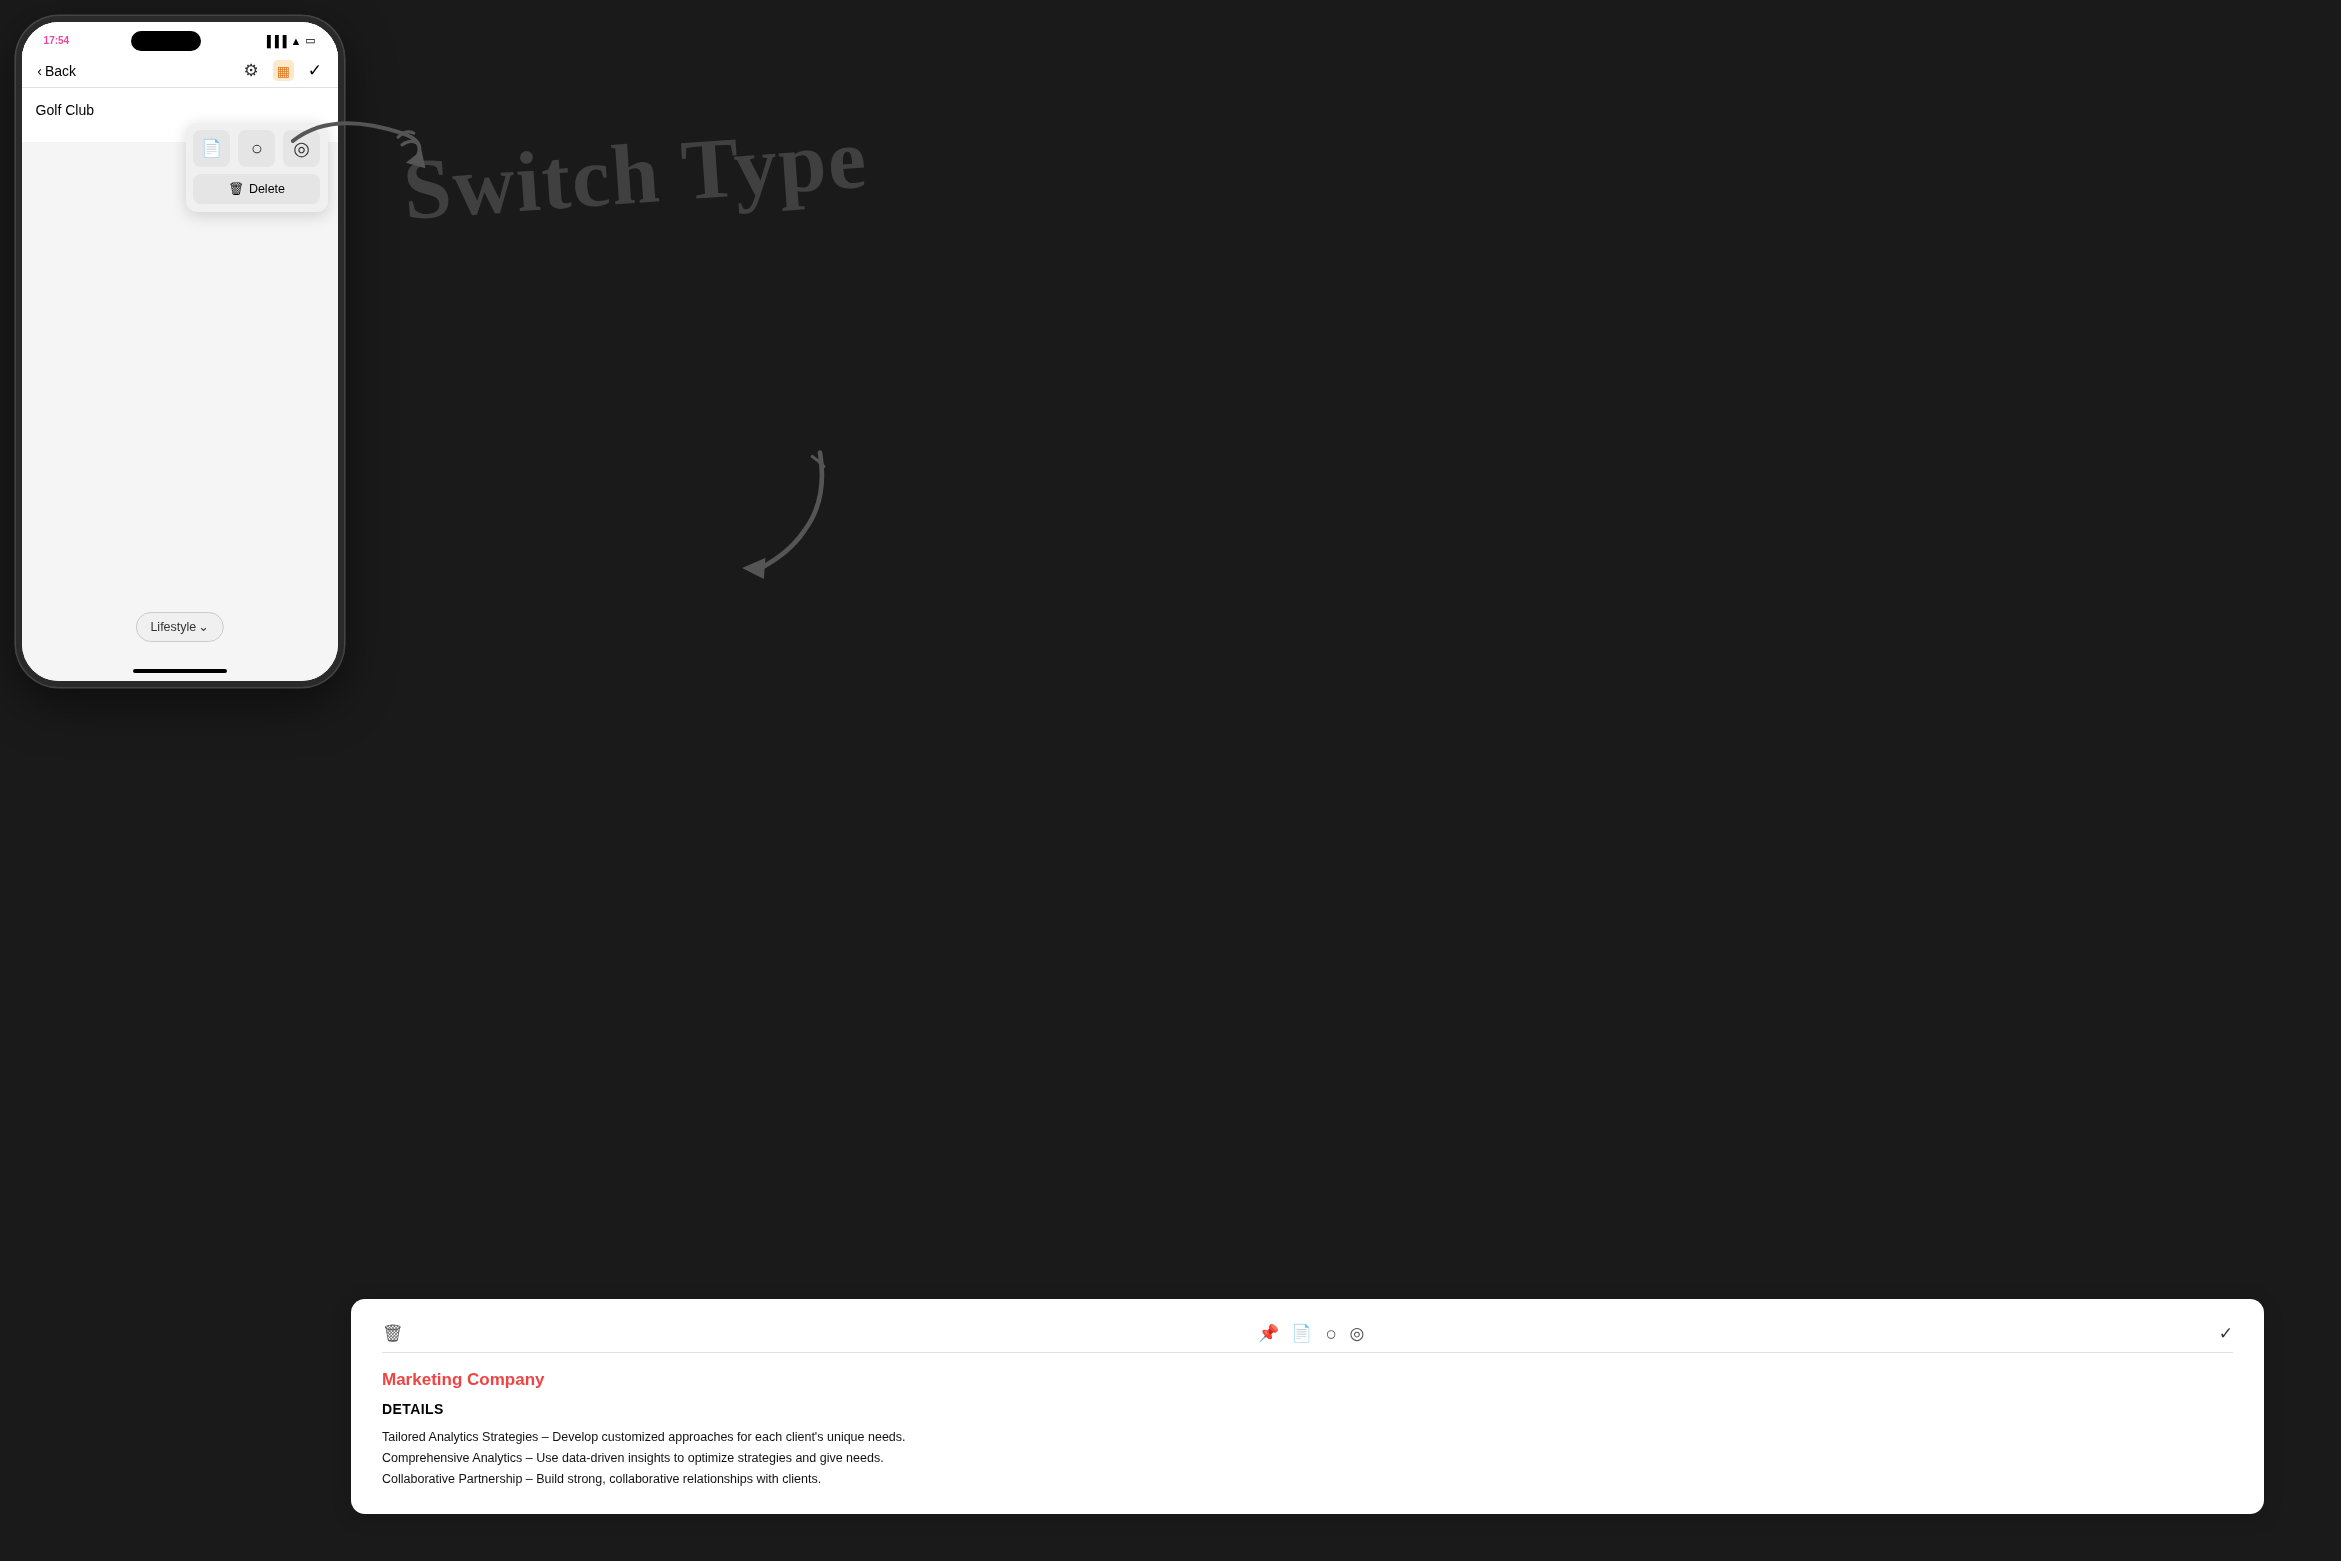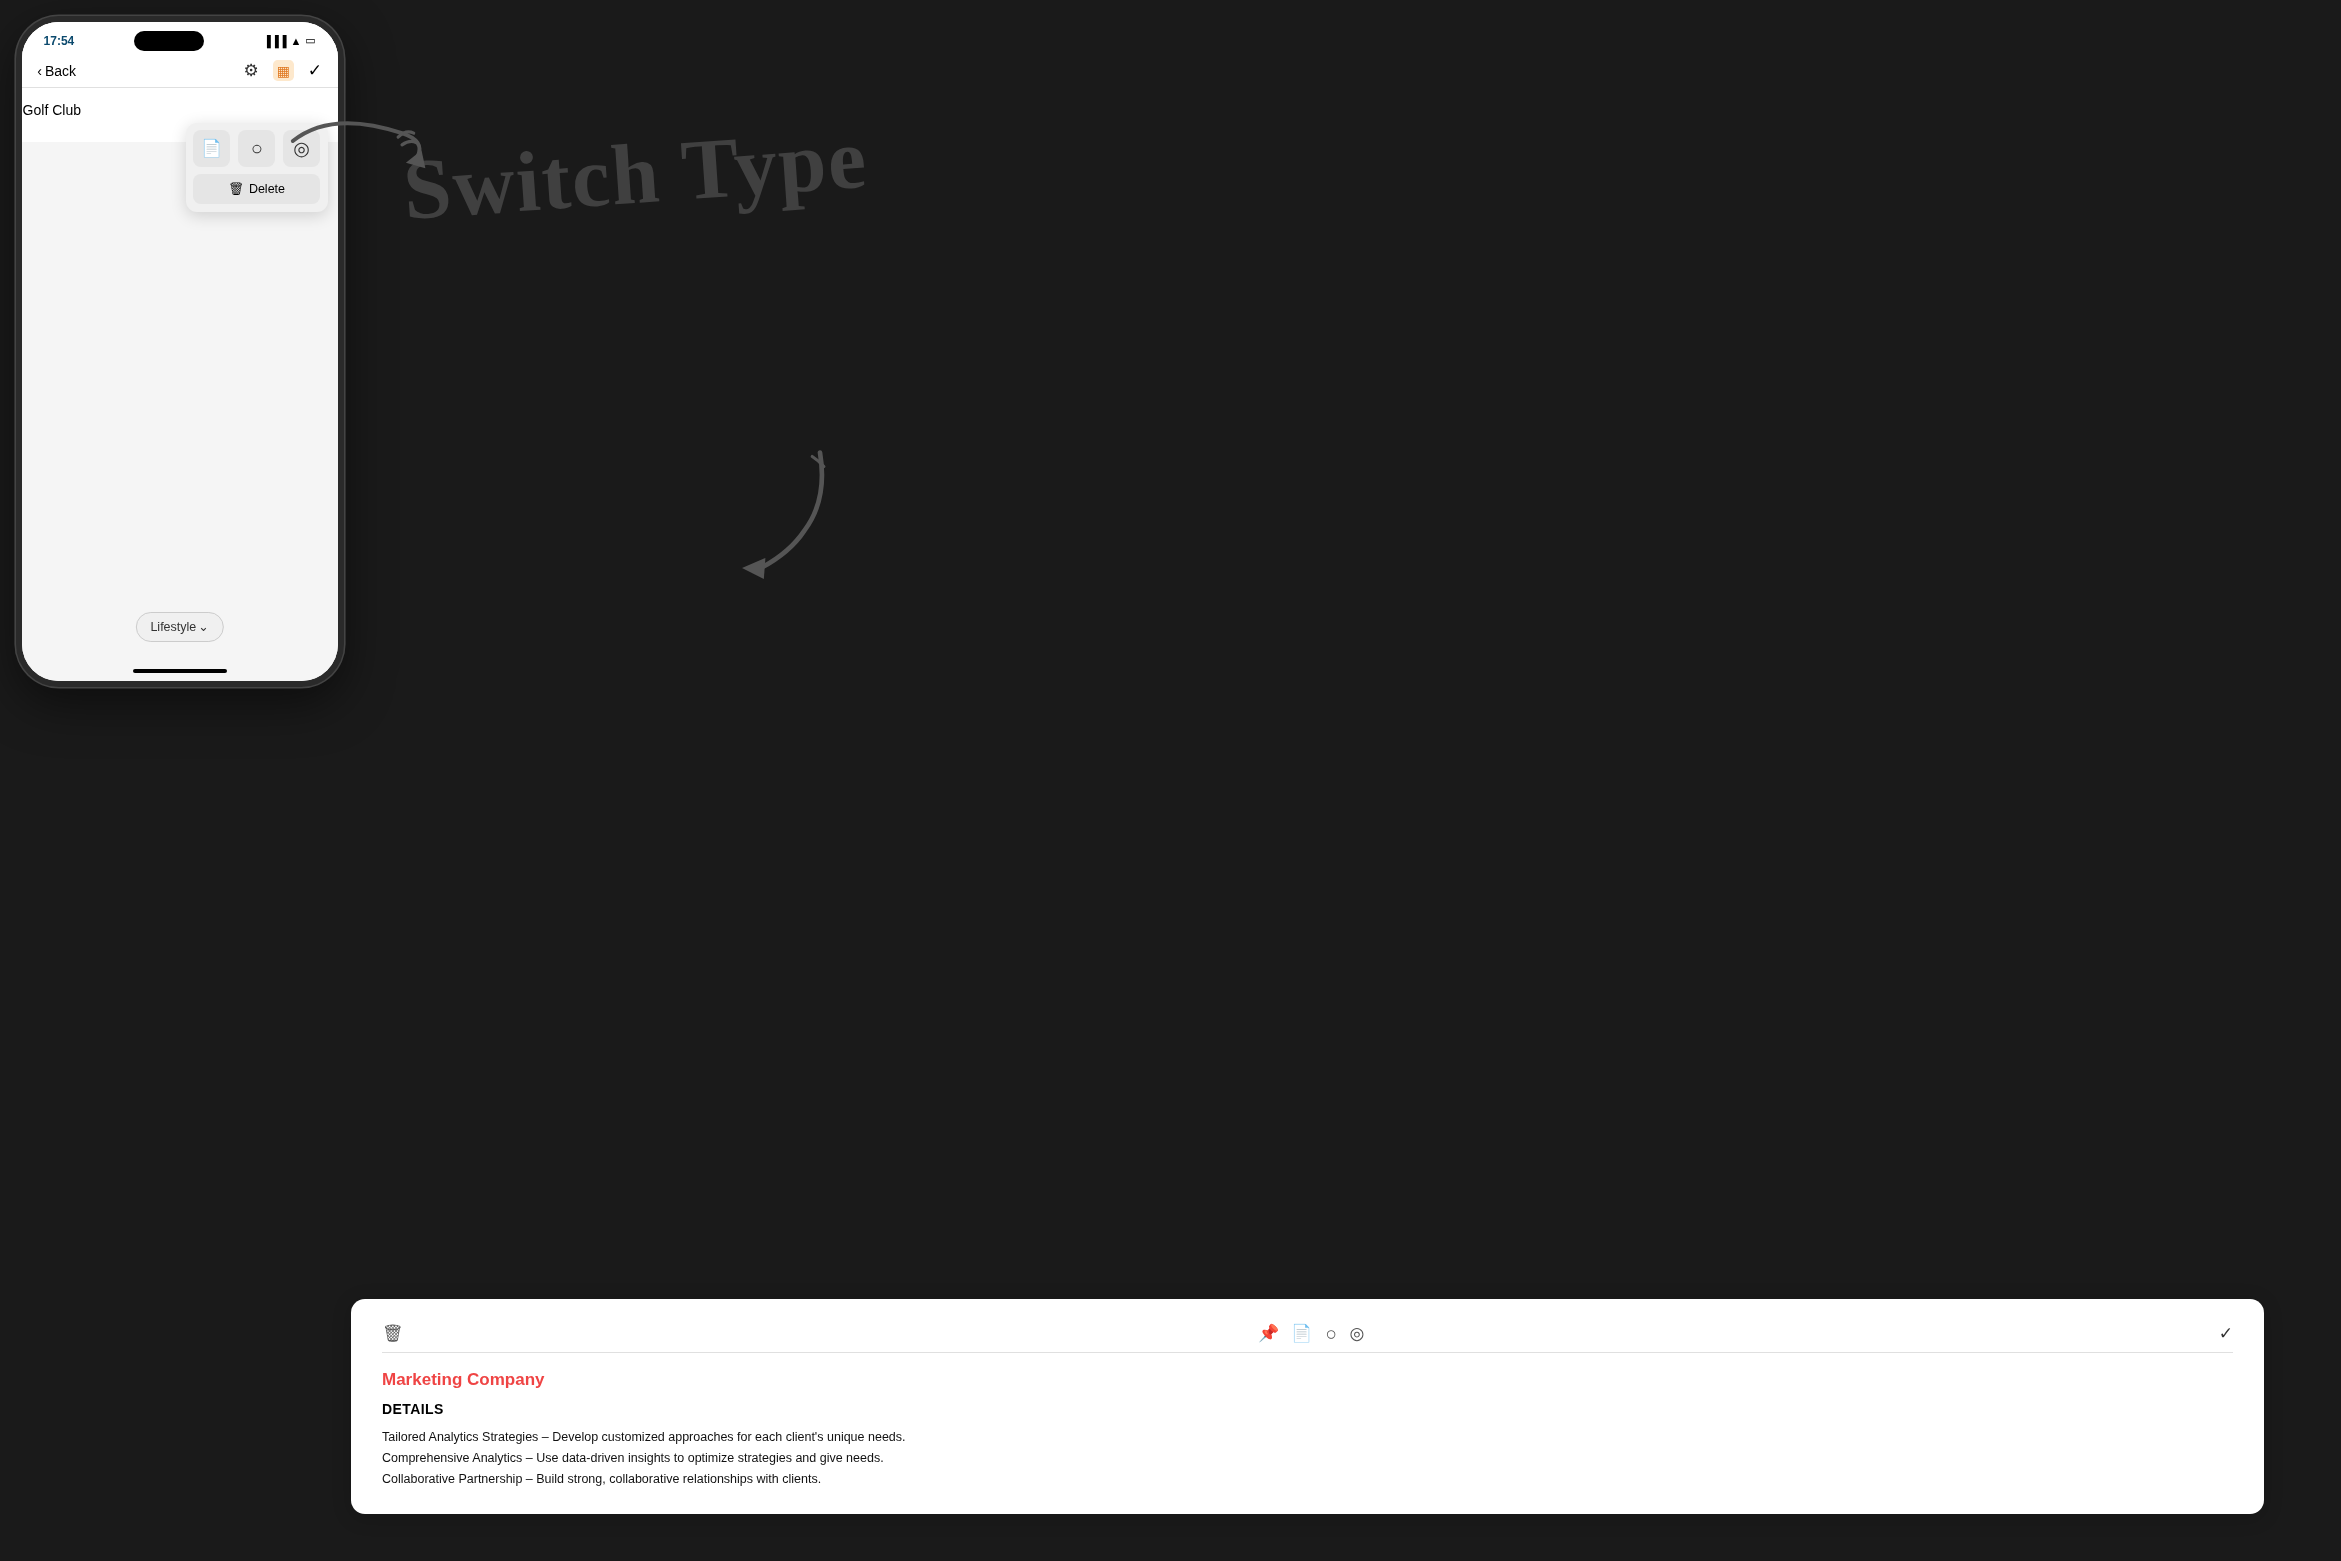--- a/index.html
+++ b/index.html
@@ -37,23 +37,23 @@
     
     .status-bar {
       display: flex;
       align-items: center;
       justify-content: space-between;
       padding: 9.4px 22px 3.1px;
       background: #ffffff;
     }
 
     .status-time {
-      font-size: 12px;
+      font-size: 10px;
       font-weight: 600;
-      color: #0c4a6e;
+      color: #ec4899;
     }
 
     .status-notch {
       width: 70px;
       height: 20px;
       background: #000;
       border-radius: 15.6px;
     }
 
     .status-icons {
@@ -105,21 +105,21 @@
     }
 
     .nav-checkmark {
       font-size: 17px;
       color: #000;
     }
 
     
     .phone-content {
       background: #ffffff;
-      padding: 14px 1px;
+      padding: 14px 14px;
       flex: 1;
     }
 
     .golf-club-text {
       font-size: 14px;
       color: #000;
       font-weight: 400;
       margin-bottom: 9.4px;
     }
 

